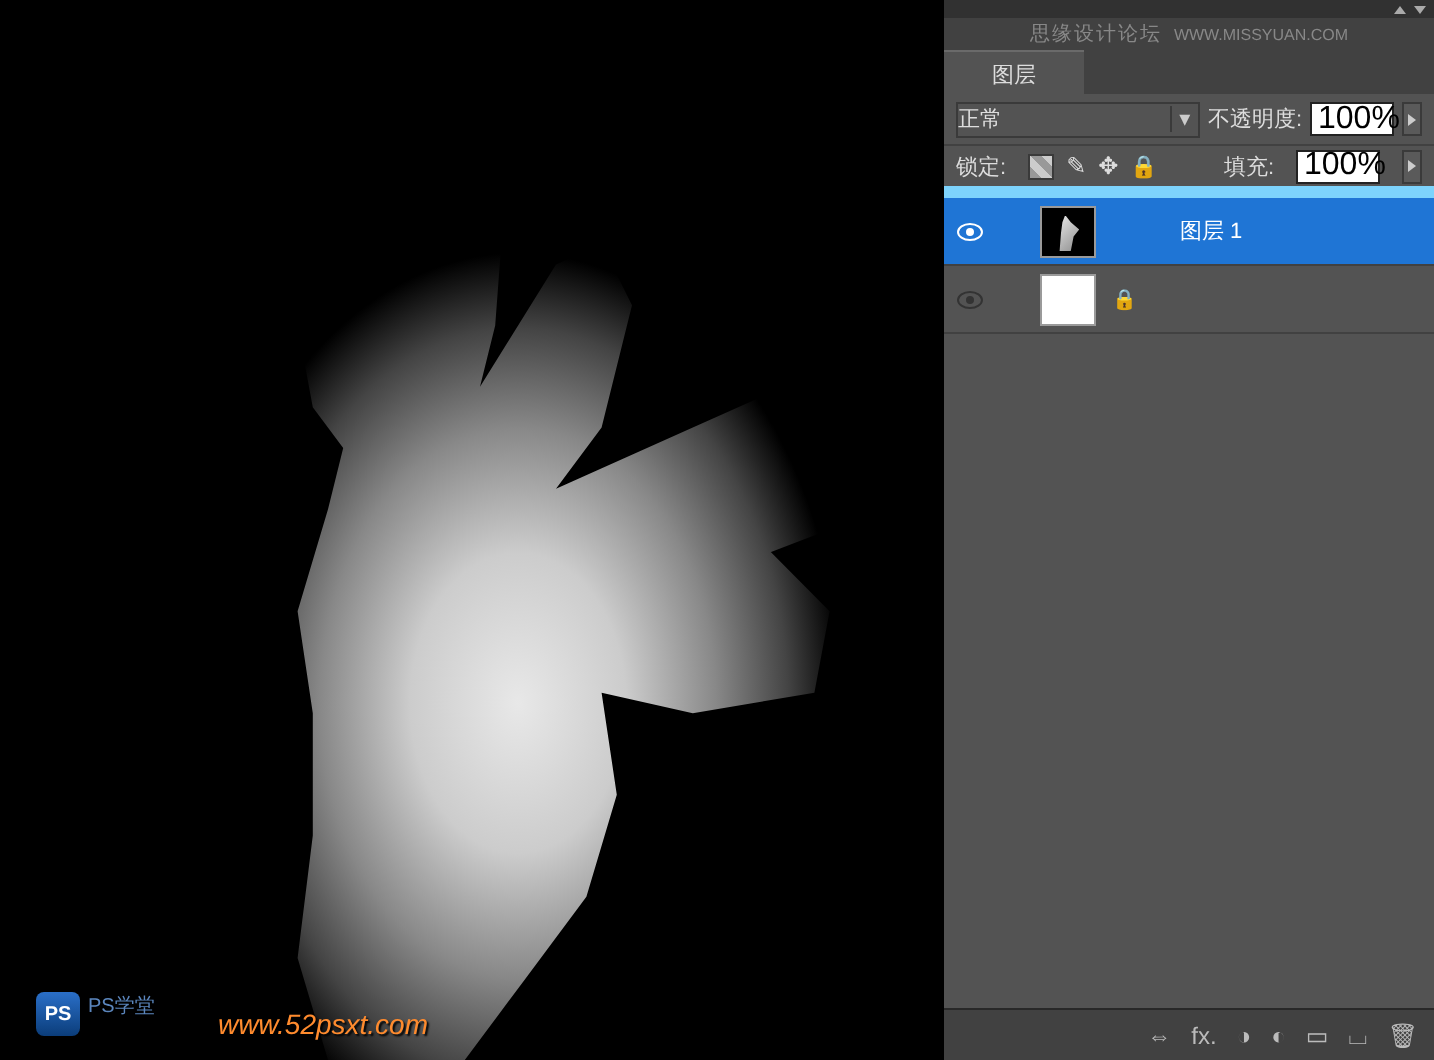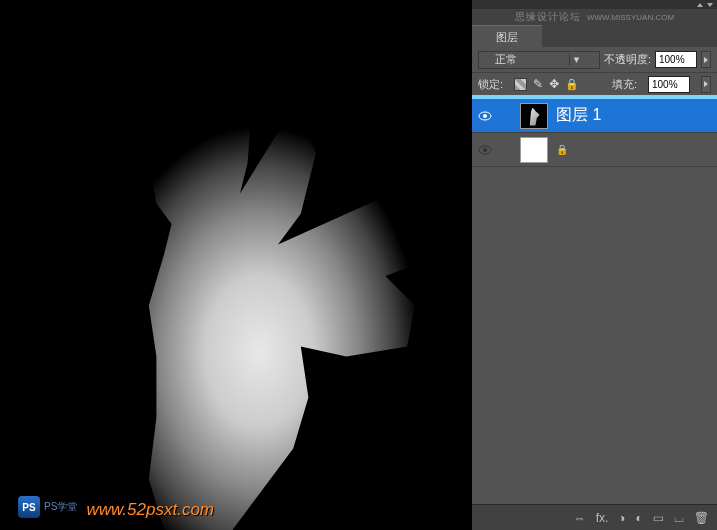--- a/index.html
+++ b/index.html
@@ -28,55 +28,55 @@
   .panel-bar .right { border-top:4px solid #aaa;}
   .panel-bar .left { border-bottom:4px solid #aaa;}
   
   .watermark-top { height: 16px; background: #414141; color: #888; display:flex; align-items:center; justify-content:center; letter-spacing:1px; font-size:10px;}
   .watermark-top .url { margin-left:6px; font-size:8px; letter-spacing:0;}
   
   .tabs { height: 22px; background: #414141; display: flex; }
   .tab { padding: 4px 24px 0; background: #535353; border-top:1px solid #6a6a6a; cursor:pointer;}
   
   .opts-row { height: 26px; display: flex; align-items: center; padding: 0 6px; gap: 4px; border-bottom: 1px solid #414141;}
-  .opts-row.row2 { border-bottom: 4px solid #7dd3fc; gap: 11px;}
-  .select-blend { flex:1; height:18px; background:#535353; border:1px solid #3a3a3a; display:flex; align-items:center; padding:0 16px; justify-content:space-between;}
+  .opts-row.row2 { border-bottom: 6px solid #7dd3fc; gap: 11px;}
+  .select-blend { flex:1; height:18px; background:#535353; border:1px solid #3a3a3a; display:flex; align-items:center; padding:0 0; justify-content:space-between;}
   .select-blend .arrow { width:14px; text-align:center; border-left:1px solid #3a3a3a; color:#ccc;}
   .lbl { color:#ddd;text-align:center; }
-  .spin { width:42px; height:17px; background:#fff; color:#000; border:1px solid #222; display:flex; align-items:center; padding:0 3px; font-size:10px;}
+  .spin { width:42px; height:17px; background:#fff; color:#000; border:1px solid #222; display:flex; align-items:center; padding:0 3px; font-size:16px;}
   .nudge { width:10px; height:17px; background:#5a5a5a; border:1px solid #3a3a3a; display:flex; align-items:center; justify-content:center;}
   .nudge::after{content:"";width:0;height:0;border-top:3px solid transparent;border-bottom:3px solid transparent;border-left:4px solid #ccc;}
   
   .lock-icons { display:flex; gap:6px; align-items:center;}
   .lock-sq { width:13px; height:13px; border:1px solid #3a3a3a; background:linear-gradient(45deg,#999 25%,#ccc 25%,#ccc 50%,#999 50%,#999 75%,#ccc 75%);}
   .lock-brush { color:#ddd; font-size:12px;}
   .lock-move { color:#ddd; font-size:12px;}
   .lock-lock { color:#ddd; font-size:11px;}
   
   .layer-list { flex:1; background:#535353; overflow:auto;}
   .layer-row { height:34px; display:flex; align-items:center; border-bottom:1px solid #414141; gap:8px; padding-left:6px;}
   .layer-row.selected { background:#1f75d5; color:#fff;}
   .vis { width:14px; height:14px; display:flex; align-items:center; justify-content:center;}
   .vis svg { width:14px; height:10px;}
   .spacer { width:12px;}
   .thumb { width:28px; height:26px; border:1px solid #9a9a9a; background:#000; display:flex; align-items:center; justify-content:center; position:relative;}
   .thumb.white { background:#fff;}
   .thumb.hand::after{ content:""; position:absolute; left:6px; top:4px; width:14px; height:18px; background:linear-gradient(135deg,#eee,#888); clip-path: polygon(40% 0%,60% 20%,90% 40%,70% 60%,60% 100%,20% 100%,25% 50%,30% 20%);}
-  .layer-name { flex:1; font-size:16px;}
+  .layer-name { flex:1; font-size:11px;margin-left:34px;}
   .layer-name.italic { font-style: italic;}
   .lock-ind { width:14px; color:#ddd; font-size:10px; padding-right:6px;}
   
   .panel-footer { height:26px; background:#414141; border-top:1px solid #282828; display:flex; align-items:center; justify-content:flex-end; gap:10px; padding:0 8px; color:#bbb;}
   .panel-footer span { cursor:pointer; font-size:12px;}
   
-  .wm-psxt { position:absolute; left:18px; bottom:12px; display:flex; align-items:center; gap:4px;}
+  .wm-psxt { position:absolute; left:18px; bottom:12px; display:flex; align-items:flex-start; gap:4px;}
   .wm-psxt .badge{ width:22px;height:22px;border-radius:4px;background:linear-gradient(#2a6fc8,#0b3d7a); color:#fff; font-size:10px; display:flex;align-items:center;justify-content:center;font-weight:bold;}
   .wm-psxt .txt{ color:#5b86bd; font-size:10px; text-shadow:0 0 2px #000;}
   
-  .wm-52{ position:absolute; right:258px; bottom:10px; color:#ff8b2e; font-size:17px; font-style:italic; text-shadow:1px 1px 1px #000;}
+  .wm-52{ position:absolute; right:258px; bottom:10px; color:#ff8b2e; font-size:14px; font-style:italic; text-shadow:1px 1px 1px #000;}
 </style>
 </head>
 <body>
 
 <div class="canvas">
   <div class="canvas-img"></div>
   <div class="wm-psxt">
     <div class="badge">PS</div>
     <div class="txt">PS学堂</div>
   </div>

